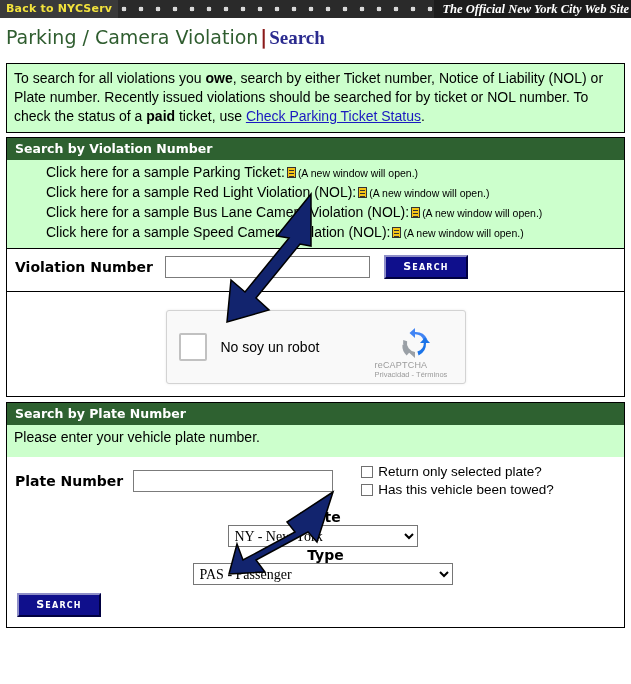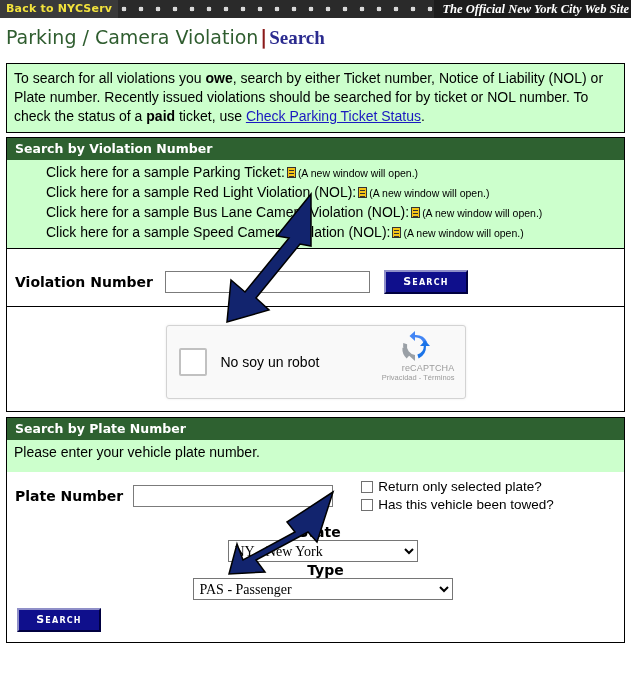--- a/index.html
+++ b/index.html
@@ -148,21 +148,21 @@
     background: #333333;
     box-shadow: 0 3px 0 #333333, 0 6px 0 #333333;
   }
   .note-small {
     font-size: 10.5px;
   }
 
   .white-row {
     background: #ffffff;
     border-top: 1px solid #000000;
-    padding: 21px 0 12px 8px;
+    padding: 6px 0 12px 8px;
     display: flex;
     align-items: center;
   }
   .field-label {
     font-family: "DejaVu Sans", sans-serif;
     font-weight: bold;
     font-size: 14px;
     white-space: nowrap;
   }
   .text-input {
@@ -224,23 +224,23 @@
     box-sizing: border-box;
   }
   .rc-label {
     font-size: 14px;
     color: #000000;
     margin-left: 14px;
   }
   .rc-brand {
     position: absolute;
     right: 10px;
-    top: 4px;
+    top: 16px;
     width: 80px;
-    text-align: right;
+    text-align: left;
   }
   .rc-logo {
     width: 32px;
     height: 32px;
     margin: 0 auto 1px auto;
     position: relative;
   }
   .rc-name {
     font-size: 9px;
     color: #9b9b9b;

